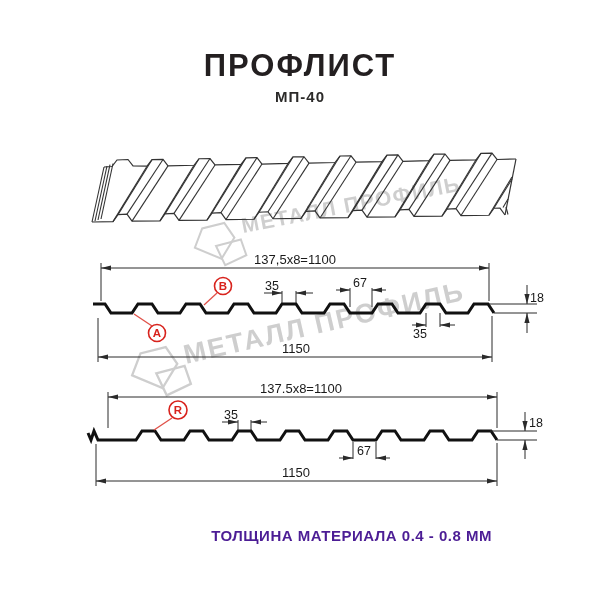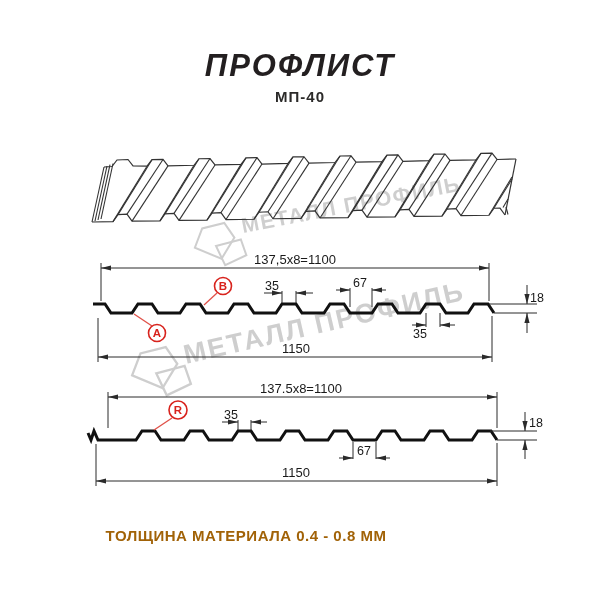--- a/index.html
+++ b/index.html
@@ -1,23 +1,23 @@
 <!DOCTYPE html>
 <html><head>
 <meta charset="utf-8">
 <style>
   html,body{margin:0;padding:0;}
   body{width:600px;height:600px;background:#ffffff;position:relative;overflow:hidden;
        font-family:"Liberation Sans",sans-serif;}
   .page-title{position:absolute;top:48px;left:0;width:600px;text-align:center;
-       font-size:31px;font-weight:800;letter-spacing:2px;color:#231f20;font-style:italic;}
+       font-size:31px;font-weight:800;letter-spacing:2px;color:#231f20;}
   .page-subtitle{position:absolute;top:88px;left:0;width:600px;text-align:center;
        font-size:15px;font-weight:600;letter-spacing:1px;color:#2b2a29;}
-  .footer-note{position:absolute;top:527px;left:0;width:492px;text-align:center;
-       font-size:15px;font-weight:600;letter-spacing:0.5px;color:#a16207;}
+  .footer-note{position:absolute;top:527px;left:0;width:492px;text-align:right;
+       font-size:15px;font-weight:600;letter-spacing:0.5px;color:#4c1d95;}
   svg{position:absolute;top:0;left:0;}
   .dim{font-size:12.5px;fill:#1a1a1a;}
   .dimBig{font-size:13px;fill:#1a1a1a;}
   .sideLetter{font-size:11.5px;font-weight:700;fill:#d8231d;}
   .wmText{fill:#c6c6c6;opacity:0.85;font-weight:700;}
   .wm1{font-size:21px;letter-spacing:1.5px;}
   .wm2{font-size:27px;letter-spacing:2px;}
 </style>
 </head>
 <body>

